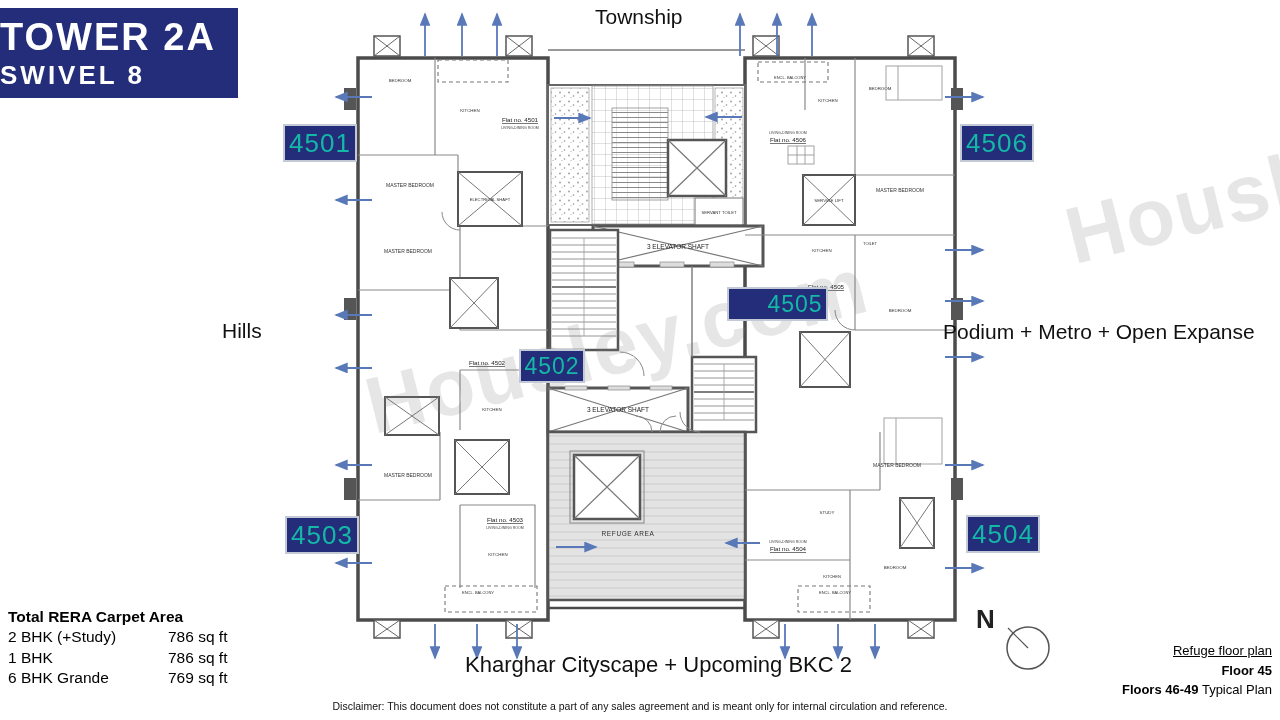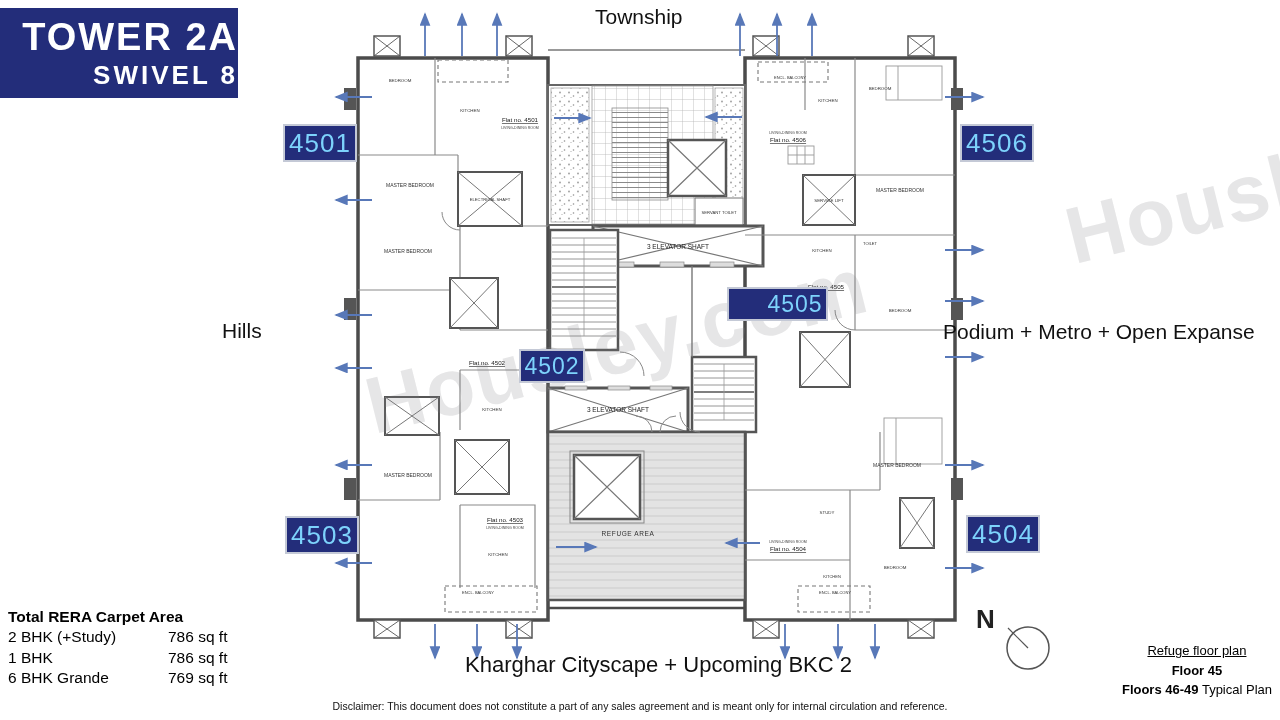--- a/index.html
+++ b/index.html
@@ -4,47 +4,47 @@
 <style>
   html,body{margin:0;padding:0;}
   body{
     width:1280px;height:720px;position:relative;background:#ffffff;
     font-family:"Liberation Sans",sans-serif;overflow:hidden;
   }
   .abs{position:absolute;}
   
   .title-box{
     left:0;top:8px;width:238px;height:90px;background:#232d7a;color:#fff;
-    display:flex;flex-direction:column;align-items:flex-end;justify-content:center;z-index:5;
+    display:flex;flex-direction:column;align-items:flex-start;justify-content:center;z-index:5;
   }
   .title-line1{font-size:38px;font-weight:bold;letter-spacing:2px;line-height:1;}
   .title-line2{font-size:26px;font-weight:bold;letter-spacing:3px;margin-top:6px;line-height:1;}
   
   .outer-label{color:#111;z-index:4;white-space:nowrap;}
   #lbl-township{left:595px;top:5px;font-size:21px;}
   #lbl-hills{left:222px;top:319px;font-size:21px;}
   #lbl-podium{left:943px;top:320px;font-size:21px;}
   #lbl-cityscape{left:452px;top:652px;font-size:22px;margin-left:13px;}
   
   .unit-badge{
-    background:#232d7a;border:2px solid #c4c9d6;color:#7dd3fc;z-index:6;
+    background:#232d7a;border:2px solid #c4c9d6;color:#14b8a6;z-index:6;
     display:flex;align-items:center;justify-content:center;letter-spacing:1px;
   }
   #badge-4501{left:283px;top:124px;width:70px;height:34px;font-size:26px;}
   #badge-4506{left:960px;top:124px;width:70px;height:34px;font-size:26px;}
   #badge-4505{left:727px;top:287px;width:62px;height:30px;font-size:23px;padding-left:35px;}
   #badge-4502{left:519px;top:349px;width:62px;height:30px;font-size:23px;}
   #badge-4503{left:285px;top:516px;width:70px;height:34px;font-size:26px;}
   #badge-4504{left:957px;top:515px;width:70px;height:34px;font-size:26px;margin-left:9px;}
   
   .rera{left:8px;top:607px;font-size:15.5px;line-height:1.32;color:#000;z-index:5;}
   .rera .heading{font-weight:bold;}
   .rera .type{display:inline-block;width:160px;}
   
-  .floor-info{right:8px;top:641px;text-align:center;font-size:13px;line-height:1.5;color:#000;z-index:5;}
+  .floor-info{right:8px;top:641px;text-align:right;font-size:13px;line-height:1.5;color:#000;z-index:5;}
   .floor-info .u{text-decoration:underline;}
   .floor-info .b{font-weight:bold;}
   
   .disclaimer{left:0;top:700px;width:1280px;text-align:center;font-size:10.5px;color:#111;z-index:5;}
   .disclaimer .b{font-weight:normal;}
   
   .compass-n{left:976px;top:604px;font-size:26px;font-weight:bold;color:#222;z-index:5;}
   
   .watermark{
     color:rgba(130,130,135,0.20);font-size:80px;font-weight:bold;letter-spacing:2px;

